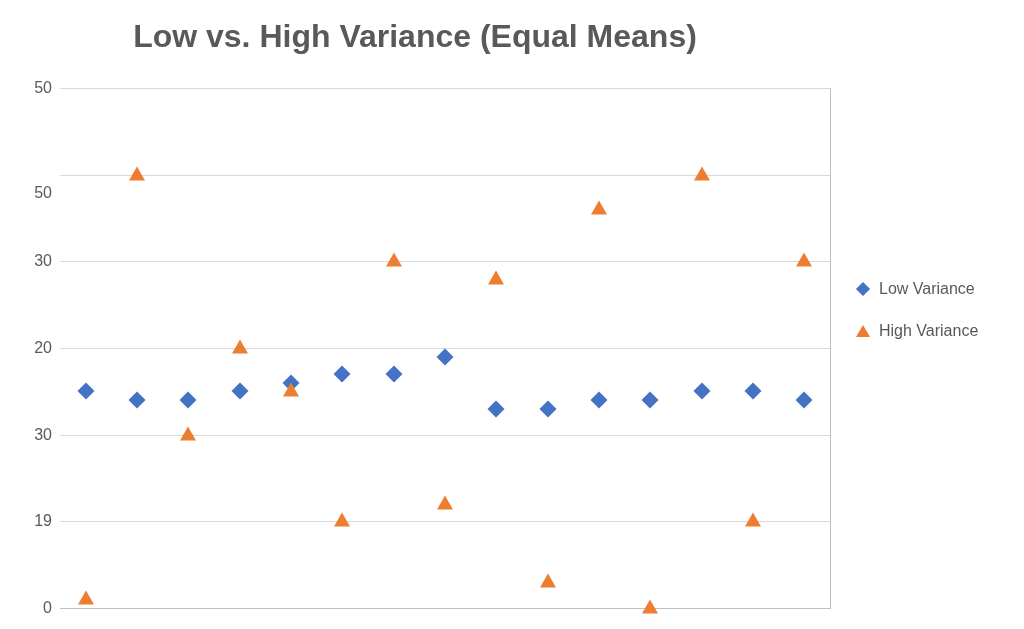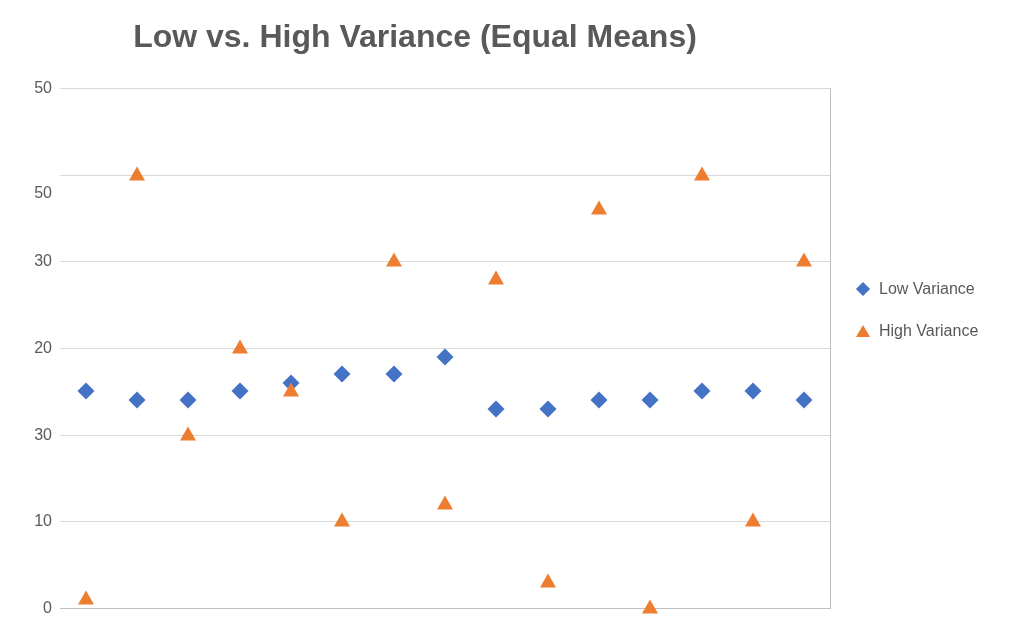--- a/index.html
+++ b/index.html
@@ -118,21 +118,21 @@
 
 <div class="chart-container">
 
   <div class="chart-title">Low vs. High Variance (Equal Means)</div>
 
   <div class="plot-area" id="plot-area">
 
   <div class="axis-line" style="top: 520px;"></div>
       <div class="y-tick-label" style="top: 520px;">0</div>
       <div class="gridline" style="top: 433.333px;"></div>
-      <div class="y-tick-label" style="top: 433.333px;">10</div>
+      <div class="y-tick-label" style="top: 433.333px;">19</div>
       <div class="gridline" style="top: 346.667px;"></div>
       <div class="y-tick-label" style="top: 346.667px;">30</div>
       <div class="gridline" style="top: 260px;"></div>
       <div class="y-tick-label" style="top: 260px;">20</div>
       <div class="gridline" style="top: 173.333px;"></div>
       <div class="y-tick-label" style="top: 173.333px;">30</div>
       <div class="gridline" style="top: 86.6667px;"></div>
       <div class="y-tick-label" style="top: 105px;">50</div>
       <div class="gridline" style="top: 0px;"></div>
       <div class="y-tick-label" style="top: 0px;">50</div>

